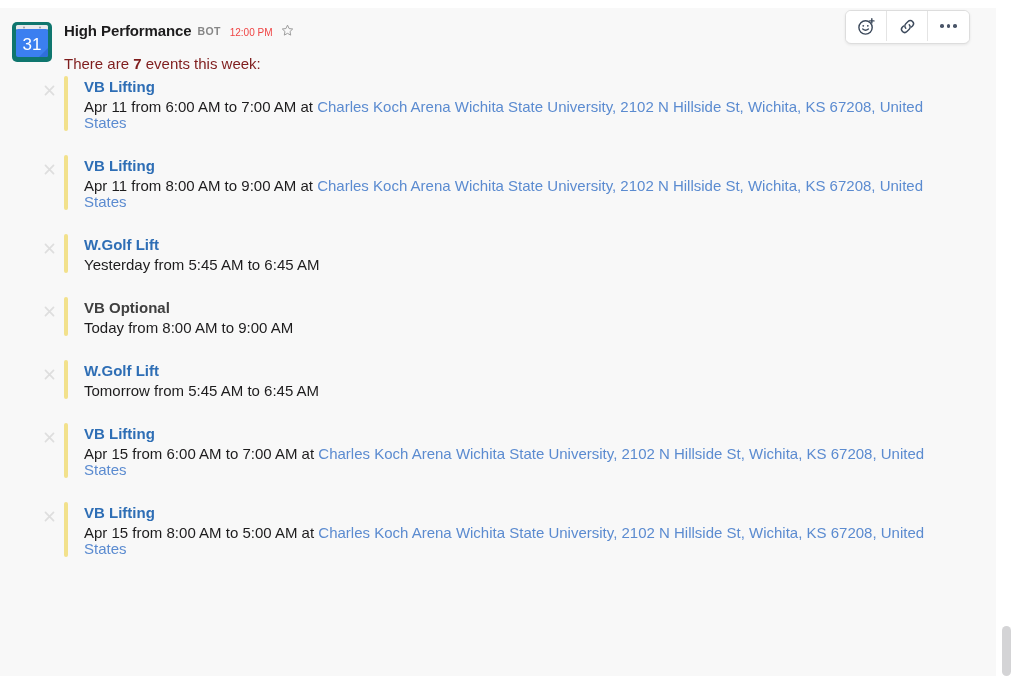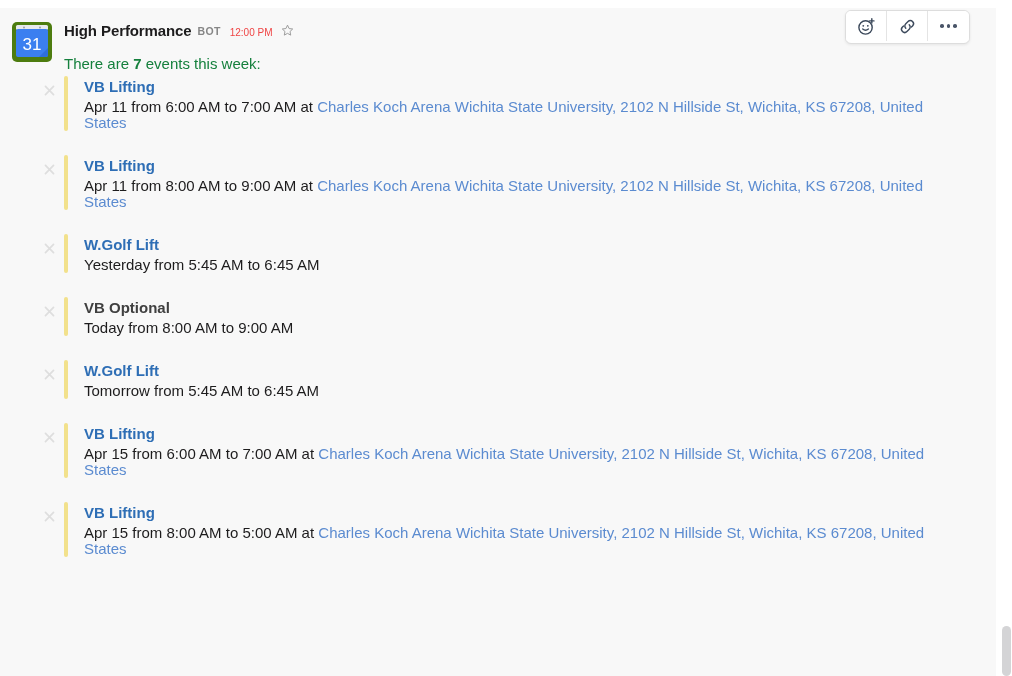--- a/index.html
+++ b/index.html
@@ -68,21 +68,21 @@
 
   
   #avatar {
     position: absolute;
     left: 12px;
     top: 14px;
     width: 40px;
     height: 40px;
     border-radius: 5px;
     overflow: hidden;
-    background: #4d7c0f;
+    background: #0f766e;
     text-decoration: underline;
   }
 
   
   #msg-header {
     position: absolute;
     left: 64px;
     top: 14px;
     display: flex;
     align-items: baseline;
@@ -117,21 +117,21 @@
     cursor: pointer;
   }
 
   
   #intro-line {
     position: absolute;
     left: 64px;
     top: 45px;
     font-size: 15px;
     line-height: 22px;
-    color: #15803d;
+    color: #7f1d1d;
   }
   #intro-line b { font-weight: bold; }
 
   
   #events-list {
     position: absolute;
     left: 40px;
     top: 68px;
     width: 920px;
   }

